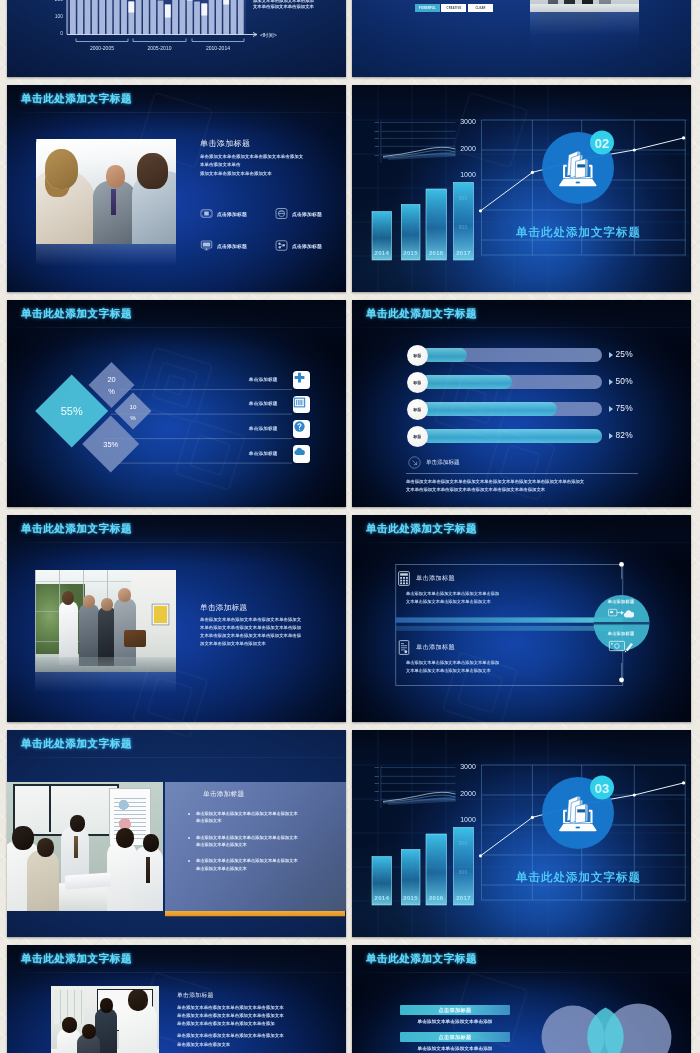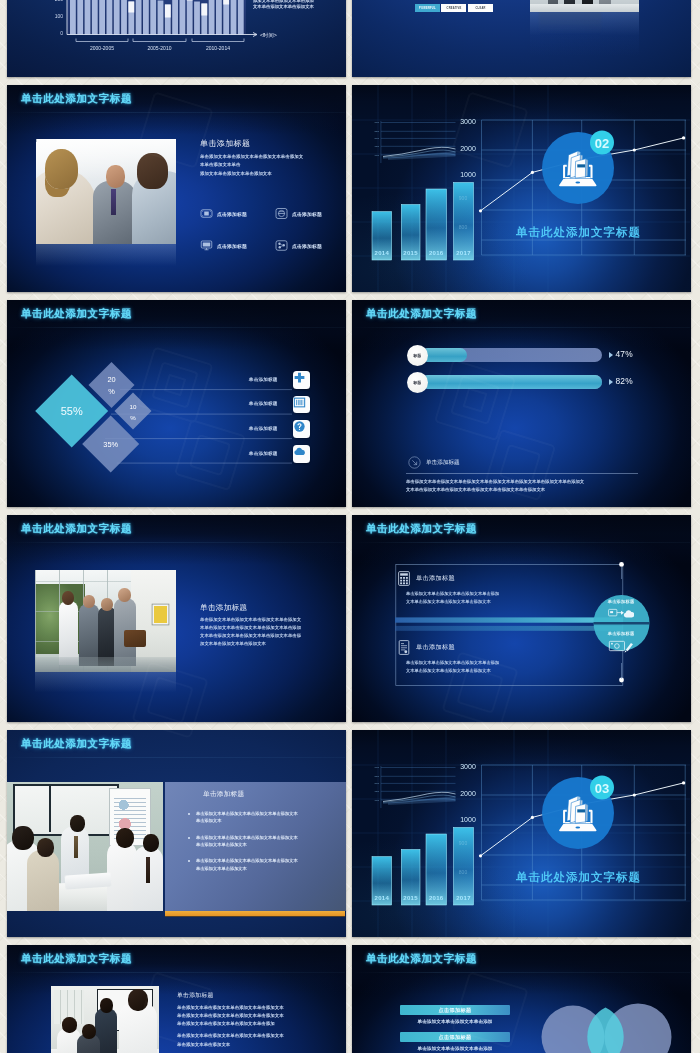--- a/index.html
+++ b/index.html
@@ -682,21 +682,41 @@
     <div class="tline"></div>
     <div class="s6body">
       <div class="s6bar">
         <div class="s6track">
             <div class="s6fill" style="width:25%"></div>
           </div>
         <div class="s6knob">
             <span>标题</span>
           </div>
         <div class="s6tri"></div>
-        <div class="s6val">47%</div>
+        <div class="s6val">25%</div>
+      </div>
+      <div class="s6bar">
+        <div class="s6track">
+            <div class="s6fill" style="width:50%"></div>
+          </div>
+        <div class="s6knob">
+            <span>标题</span>
+          </div>
+        <div class="s6tri"></div>
+        <div class="s6val">50%</div>
+      </div>
+      <div class="s6bar">
+        <div class="s6track">
+            <div class="s6fill" style="width:75%"></div>
+          </div>
+        <div class="s6knob">
+            <span>标题</span>
+          </div>
+        <div class="s6tri"></div>
+        <div class="s6val">75%</div>
       </div>
       <div class="s6bar">
         <div class="s6track">
             <div class="s6fill" style="width:100%"></div>
           </div>
         <div class="s6knob">
             <span>标题</span>
           </div>
         <div class="s6tri"></div>
         <div class="s6val">82%</div>

